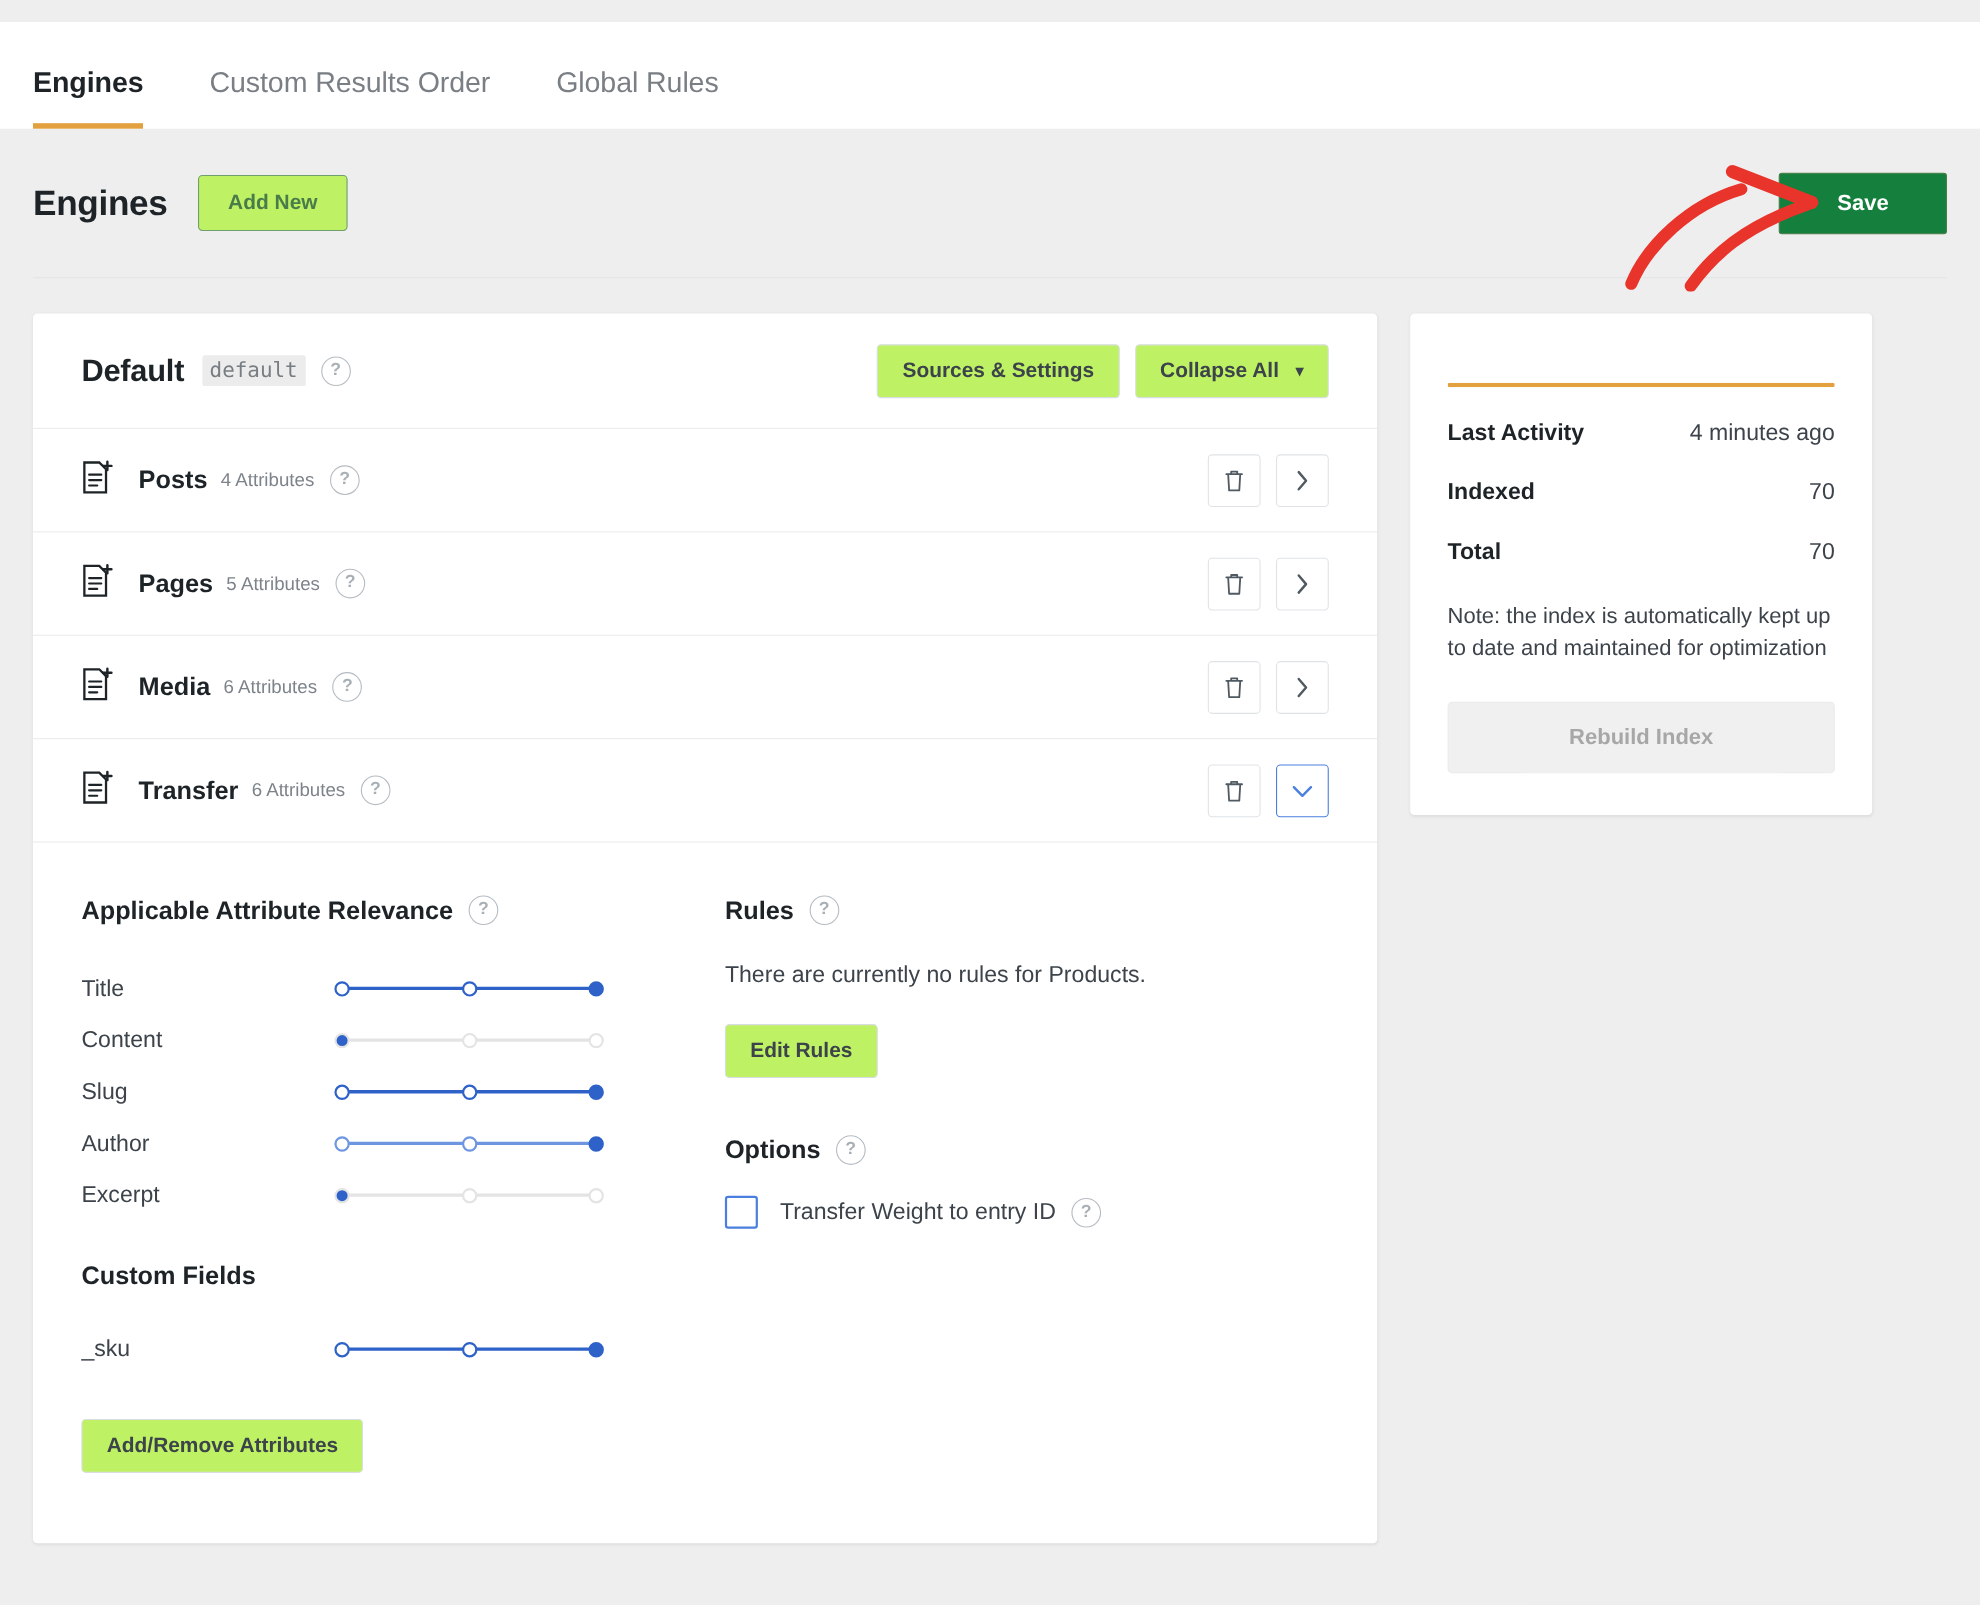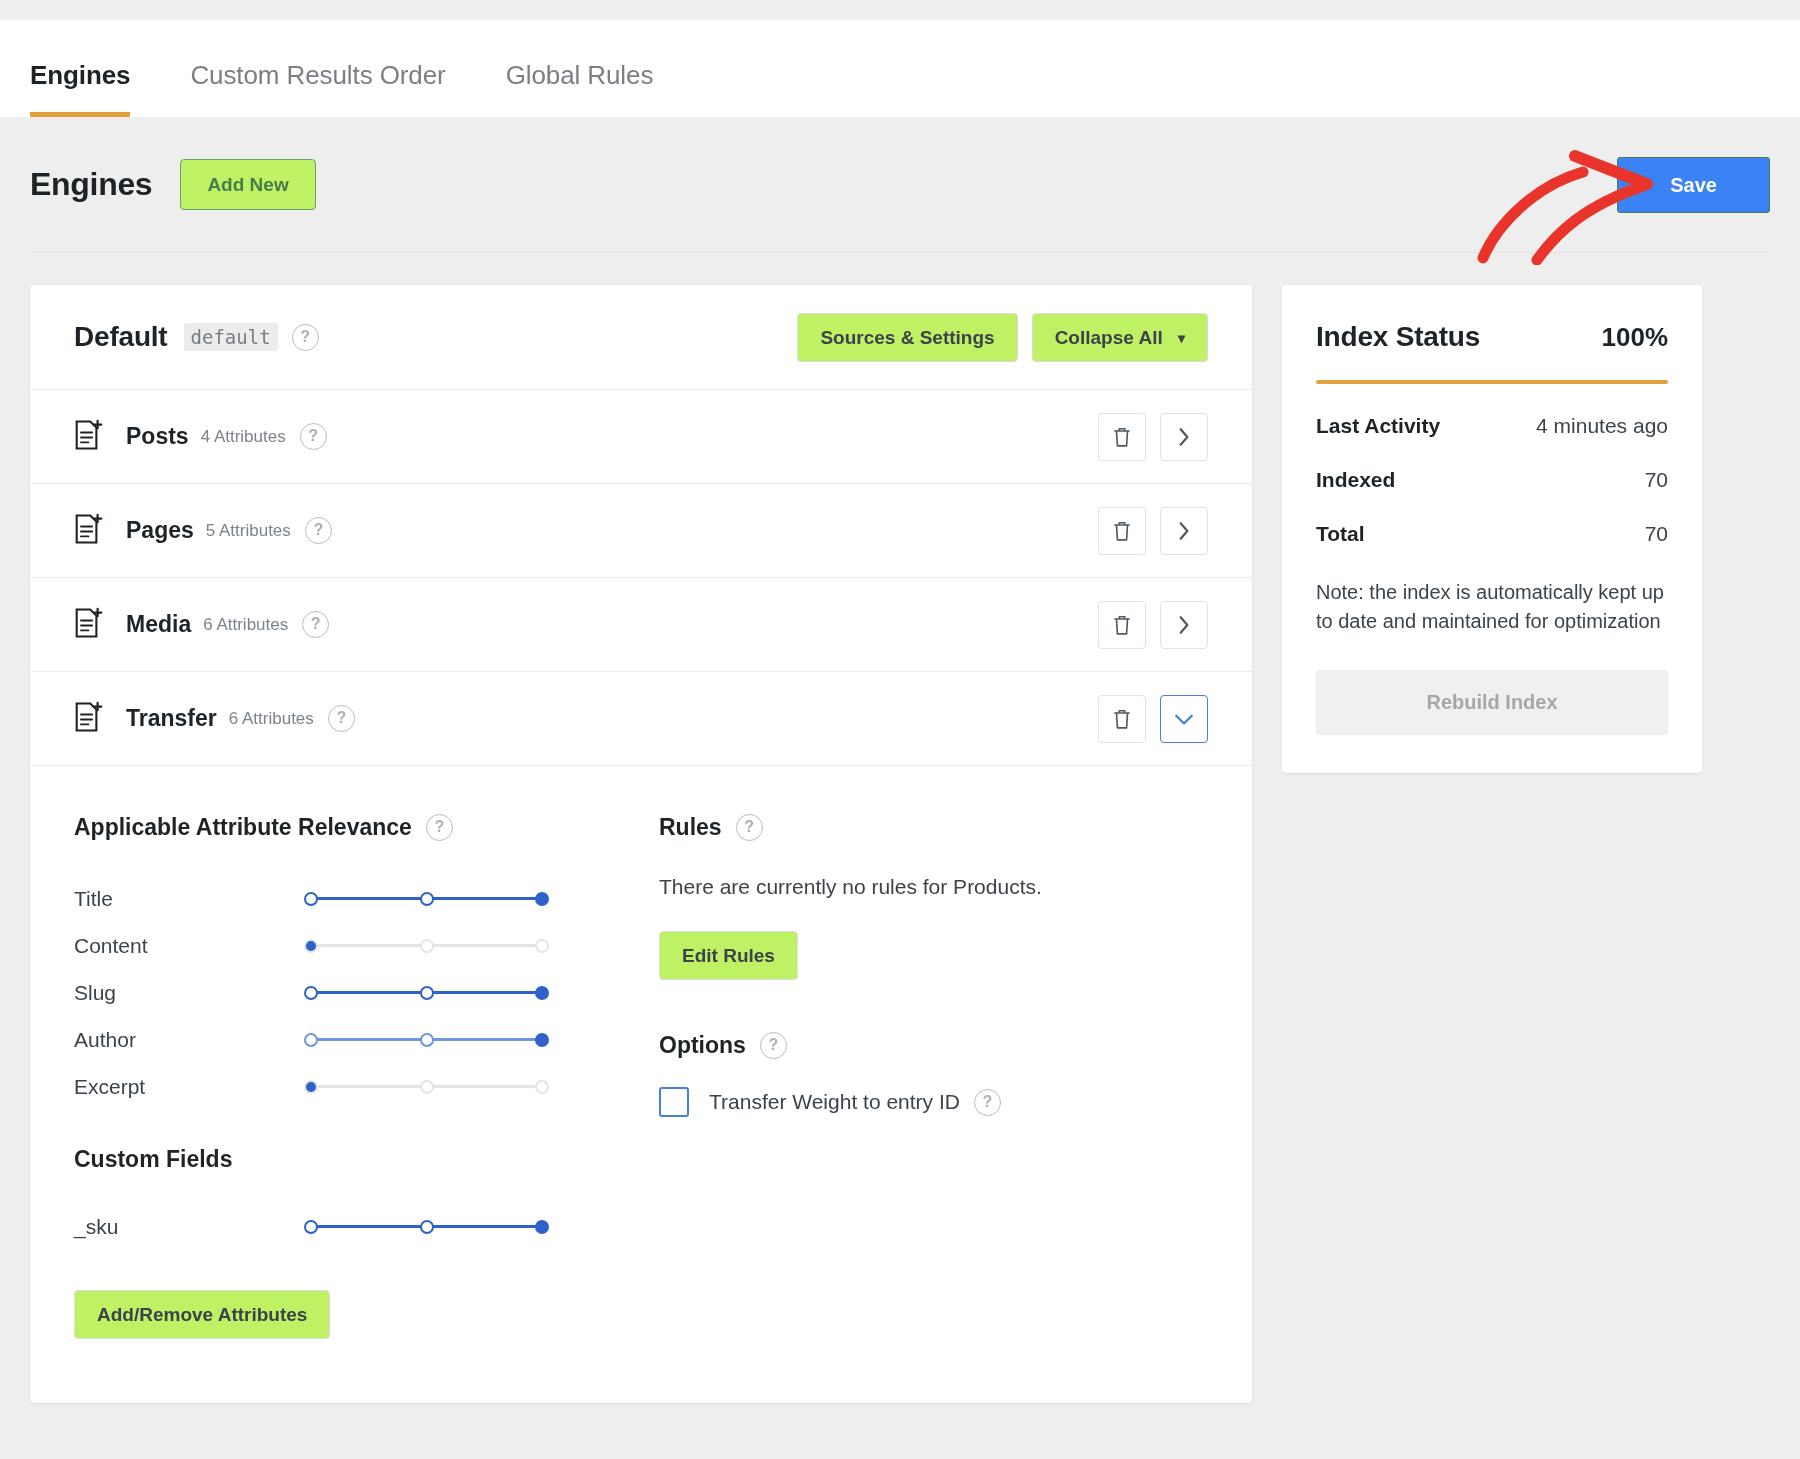--- a/index.html
+++ b/index.html
@@ -76,21 +76,21 @@
     line-height: 1;
     white-space: nowrap;
   }
   .btn-addnew {
     border: 1px solid #6f9e6f;
     color: #4a7c4a;
     padding: 15px 26px;
     font-size: 19px;
   }
   .btn-save {
-    background: #3b82f6;
+    background: #15803d;
     border: 1px solid #4a7d46;
     color: #ffffff;
     font-size: 20px;
     padding: 17px 52px;
     margin-left: auto;
     border-radius: 3px;
   }
   .divider-row {
     border-bottom: 1px solid #e3e4e6;
     margin: 0 30px;
@@ -626,24 +626,20 @@
           <span class="checkbox"></span>
           <span class="checkbox-label">Transfer Weight to entry ID</span>
           <span class="help-icon">?</span>
         </div>
       </div>
 
     </div>
   </div>
 
   <div class="card status-card">
-    <div class="status-head">
-      <span class="status-title">Index Status</span>
-      <span class="status-pct">100%</span>
-    </div>
     <div class="progress-outer">
       <div class="progress-inner" style="width: 100%;"></div>
     </div>
 
     <div class="stat-row">
       <span class="stat-key">Last Activity</span>
       <span class="stat-val">4 minutes ago</span>
     </div>
     <div class="stat-row">
       <span class="stat-key">Indexed</span>

